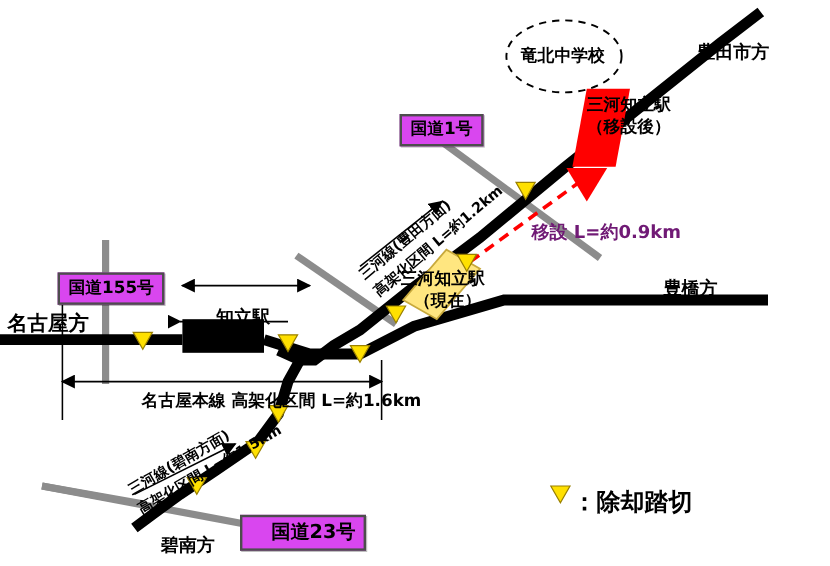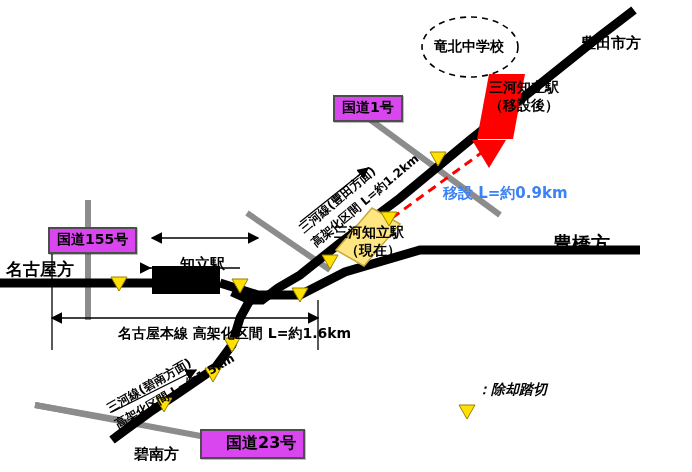--- a/index.html
+++ b/index.html
@@ -8,21 +8,21 @@
   .lyr{position:absolute;left:0;top:0;width:692px;height:472px;}
   .txt{position:absolute;white-space:nowrap;color:#000;font-weight:bold;letter-spacing:0px;}
   .plate{
     position:absolute;white-space:nowrap;
     background:#d946ef;border:2px solid #4d4d4d;
     color:#000;font-weight:bold;padding:2px 7px 3px 7px;
     box-shadow:1px 1px 0 rgba(0,0,0,.25);
     margin-top:11px;
   }
   .rot{transform-origin:left top;}
-  .red{color:#3b82f6;}
+  .red{color:#701a75;}
 </style>
 </head>
 <body>
 
 <div id="stage">
 
   <svg class="lyr">
 
     <line x1="88" y1="200" x2="88" y2="320" stroke="#8c8c8c" stroke-width="6"></line>
 
@@ -100,21 +100,21 @@
   </svg>
 
   <svg class="lyr">
     <ellipse cx="470" cy="47" rx="48" ry="30" fill="none" stroke="#000" stroke-width="1.6" stroke-dasharray="6,5"></ellipse>
   </svg>
 
   <div class="txt" style="left:6px;top:258px;font-size:17px;">名古屋方</div>
 
   <div class="txt" style="left:581px;top:34px;font-size:15px;">豊田市方</div>
 
-  <div class="txt" style="left:553px;top:231px;font-size:19px;">豊橋方</div>
+  <div class="txt" style="left:553px;top:231px;font-size:15px;">豊橋方</div>
 
   <div class="txt" style="left:134px;top:445px;font-size:15px;">碧南方</div>
 
   <div class="txt" style="left:180px;top:255px;font-size:15px;">知立駅</div>
 
   <div class="txt" style="left:489px;top:79px;font-size:14px;">三河知立駅</div>
   <div class="txt" style="left:489px;top:97px;font-size:14px;">（移設後）</div>
 
   <div class="txt" style="left:334px;top:224px;font-size:14px;">三河知立駅</div>
   <div class="txt" style="left:345px;top:242px;font-size:14px;">（現在）</div>
@@ -134,15 +134,15 @@
 
   <div class="txt rot" style="left:296px;top:224px;font-size:12px;transform:rotate(-40deg);">三河線(豊田方面)</div>
   <div class="txt rot" style="left:308px;top:238px;font-size:12px;transform:rotate(-40deg);">高架化区間 L=約1.2km</div>
 
   <div class="txt rot" style="left:104px;top:402px;font-size:12px;transform:rotate(-30deg);">三河線(碧南方面)</div>
   <div class="txt rot" style="left:112px;top:418px;font-size:12px;transform:rotate(-30deg);">高架化区間 L=約1.5km</div>
 
   <svg style="position:absolute;left:458px;top:404px;width:18px;height:16px;">
     <polygon points="1,1 17,1 9,15" fill="#ffe000" stroke="#9a8000" stroke-width="1"></polygon>
   </svg>
-  <div class="txt" style="left:477px;top:381px;font-size:14px;font-style:italic;">：除却踏切</div>
+  <div class="txt" style="left:477px;top:405px;font-size:20px;">：除却踏切</div>
 
 </div>
 
 </body></html>

